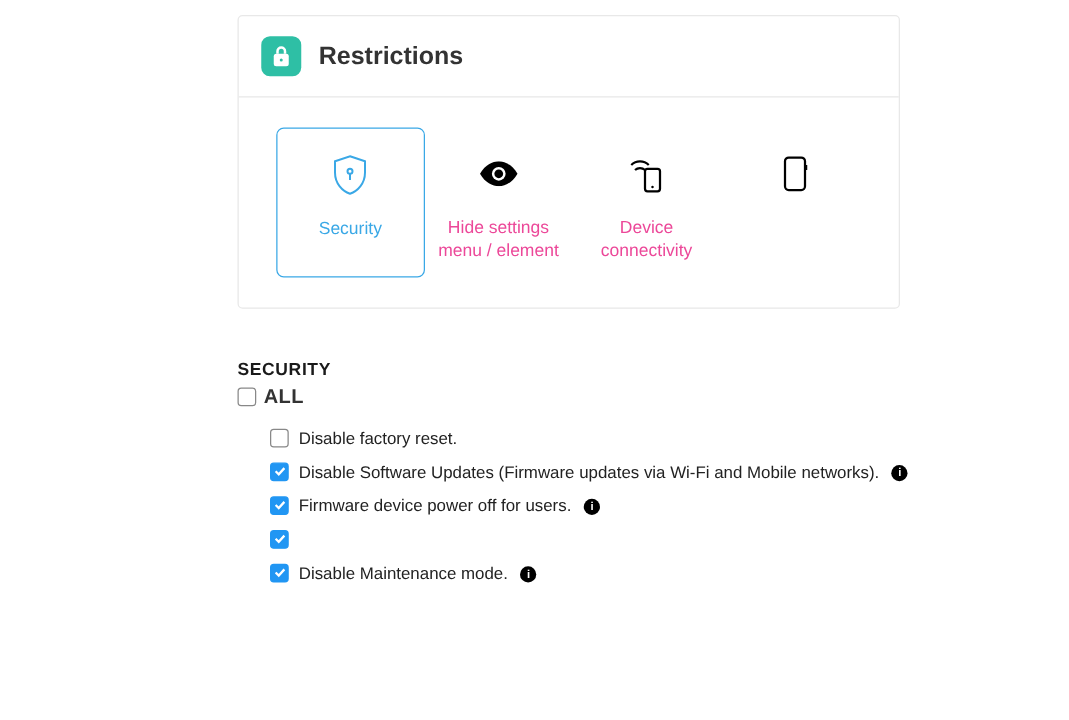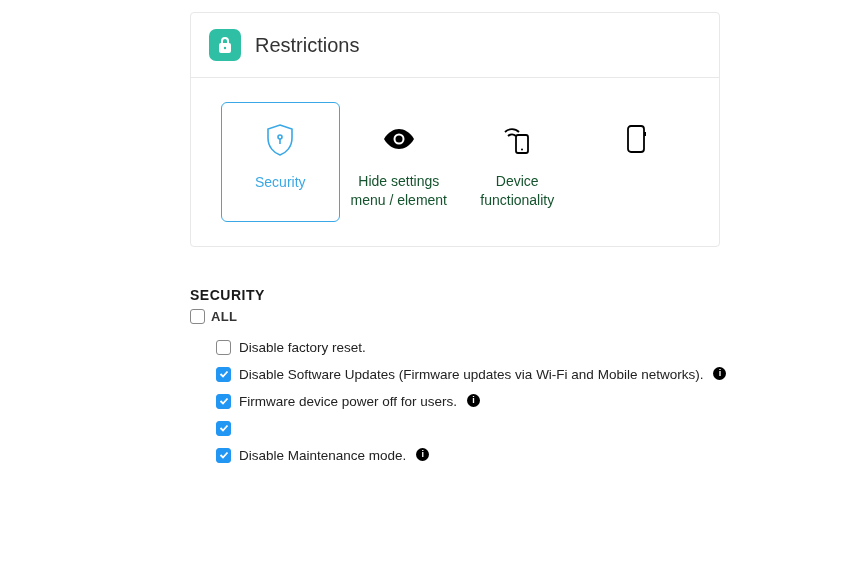--- a/index.html
+++ b/index.html
@@ -33,21 +33,21 @@
       height: 32px;
       background: #2ebfa5;
       border-radius: 7px;
       display: flex;
       align-items: center;
       justify-content: center;
     }
     .panel-header-title {
       font-size: 20px;
       color: #333;
-      font-weight: 400;
+      font-weight: 700;
     }
     .tabs-row {
       display: flex;
       padding: 24px 24px 24px 30px;
       gap: 0;
     }
     .tab-card {
       width: 120px;
       display: flex;
       flex-direction: column;
@@ -64,21 +64,21 @@
     .tab-icon {
       height: 38px;
       display: flex;
       align-items: center;
       justify-content: center;
       margin-bottom: 14px;
     }
     .tab-label {
       font-size: 14px;
       line-height: 1.35;
-      color: #14532d;
+      color: #ec4899;
     }
     .tab-card.active .tab-label {
       color: #3aa8e6;
     }
     .section {
       margin-left: 190px;
       width: 560px;
       padding-top: 40px;
     }
     .section-title {
@@ -92,31 +92,31 @@
     .all-row {
       display: flex;
       align-items: center;
       gap: 6px;
       margin-bottom: 10px;
     }
     .all-row .cb {
       margin-left: 0;
     }
     .all-label {
-      font-size: 13px;
+      font-size: 16px;
       font-weight: 700;
       letter-spacing: 0.3px;
       color: #333;
     }
     .options {
       padding-left: 26px;
     }
     .option-row {
       display: flex;
-      align-items: flex-start;
+      align-items: flex-end;
       gap: 8px;
       padding: 6px 0;
     }
     .cb {
       width: 15px;
       height: 15px;
       border: 1.5px solid #888;
       border-radius: 3px;
       display: inline-flex;
       align-items: center;
@@ -195,21 +195,21 @@
 
     <div class="tab-card">
       <div class="tab-icon">
         <svg width="34" height="32" viewBox="0 0 34 32" fill="none">
           <path d="M5 9 a10 10 0 0 1 14 0" stroke="#000" stroke-width="1.8" fill="none"></path>
           <path d="M8 13 a6 6 0 0 1 8 0" stroke="#000" stroke-width="1.8" fill="none"></path>
           <rect x="16" y="12" width="12" height="18" rx="2" stroke="#000" stroke-width="1.8" fill="none"></rect>
           <circle cx="22" cy="26.5" r="1" fill="#000"></circle>
         </svg>
       </div>
-      <div class="tab-label">Device functionality</div>
+      <div class="tab-label">Device connectivity</div>
     </div>
 
     <div class="tab-card">
       <div class="tab-icon">
         <svg width="20" height="30" viewBox="0 0 20 30" fill="none">
           <rect x="2" y="2" width="16" height="26" rx="3" stroke="#000" stroke-width="1.8" fill="none"></rect>
           <rect x="18" y="8" width="2" height="4" fill="#000"></rect>
         </svg>
       </div>
     </div>

